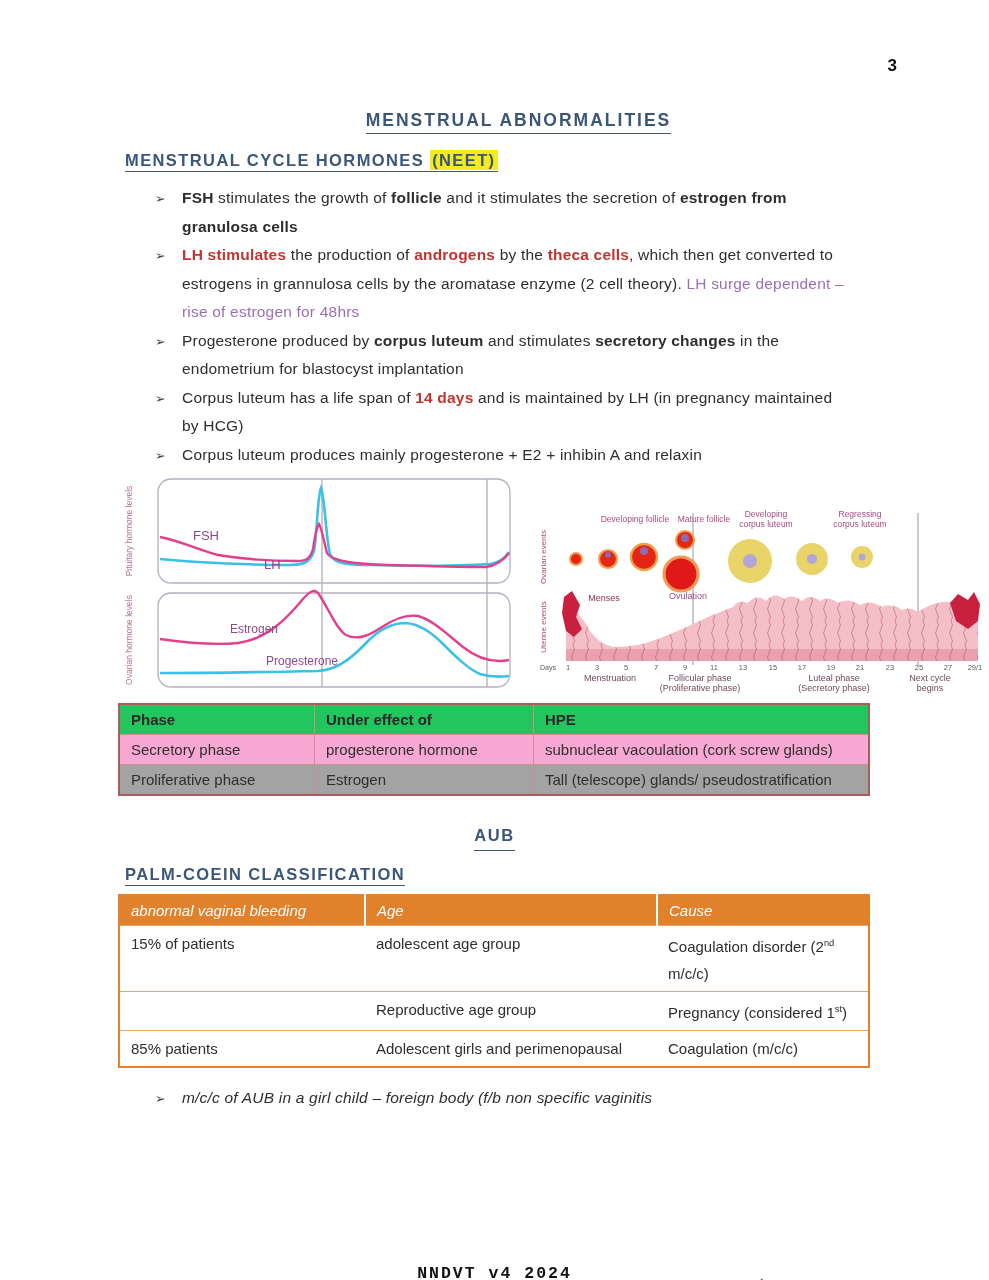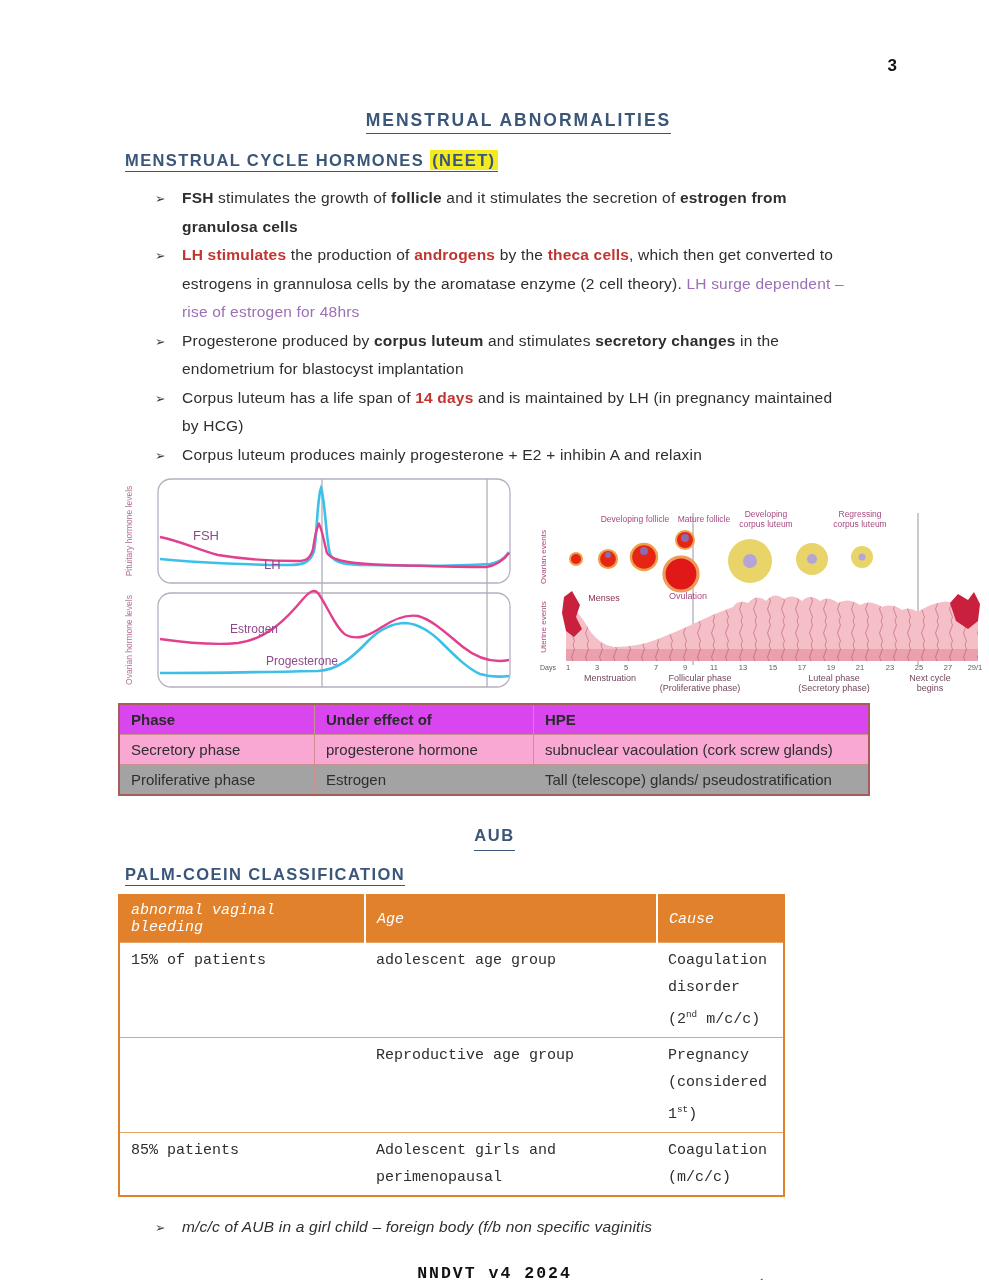--- a/index.html
+++ b/index.html
@@ -25,26 +25,26 @@
   .seg-italic{font-style:italic;}
   sup{font-size:0.62em;}
   
   .figure{position:relative;margin:8px 0 0 118px;width:868px;height:216px;}
   .chart-left{position:absolute;left:0;top:0;width:402px;height:216px;}
   .chart-right{position:absolute;left:420px;top:0;width:458px;height:216px;}
   
   .t1{border-collapse:collapse;margin:10px 0 0 118px;width:752px;font-size:15px;
       border:2px solid #a85c5c;}
   .t1 th,.t1 td{border:1.3px solid #c9908f;padding:3px 11px;text-align:left;height:23px;}
-  .t1 thead th{background:#d946ef;font-weight:bold;color:#2a2a2a;}
+  .t1 thead th{background:#22c55e;font-weight:bold;color:#2a2a2a;}
   .t1 .row-dark td{background:#f9a8d4;}
   .t1 .row-light td{background:#a3a3a3;}
   
-  .t2{border-collapse:collapse;margin:10px 0 0 118px;width:667px;font-size:15px;
-      border:2px solid #e2812c;font-family:Liberation Mono, monospace;}
+  .t2{border-collapse:collapse;margin:10px 0 0 118px;width:752px;font-size:15px;
+      border:2px solid #e2812c;}
   .t2 th{background:#e2812c;color:#ffffff;font-style:italic;font-weight:normal;text-align:left;
          padding:6px 11px;border-right:2px solid #ffffff;}
   .t2 th:last-child{border-right:none;}
   .t2 td{border-top:1.6px solid #e9a566;padding:4px 11px;line-height:27px;vertical-align:top;background:#fff;}
   .bullets.last{margin-top:16px;}
   
   .footer-code{position:absolute;left:0;right:0;top:1236px;text-align:center;
                font-family:"Liberation Mono",monospace;font-weight:bold;font-size:16.5px;
                letter-spacing:2px;color:#111;margin-top:28px;}
   .brand{position:absolute;top:1276px;right:52px;display:flex;align-items:center;gap:7px;}

